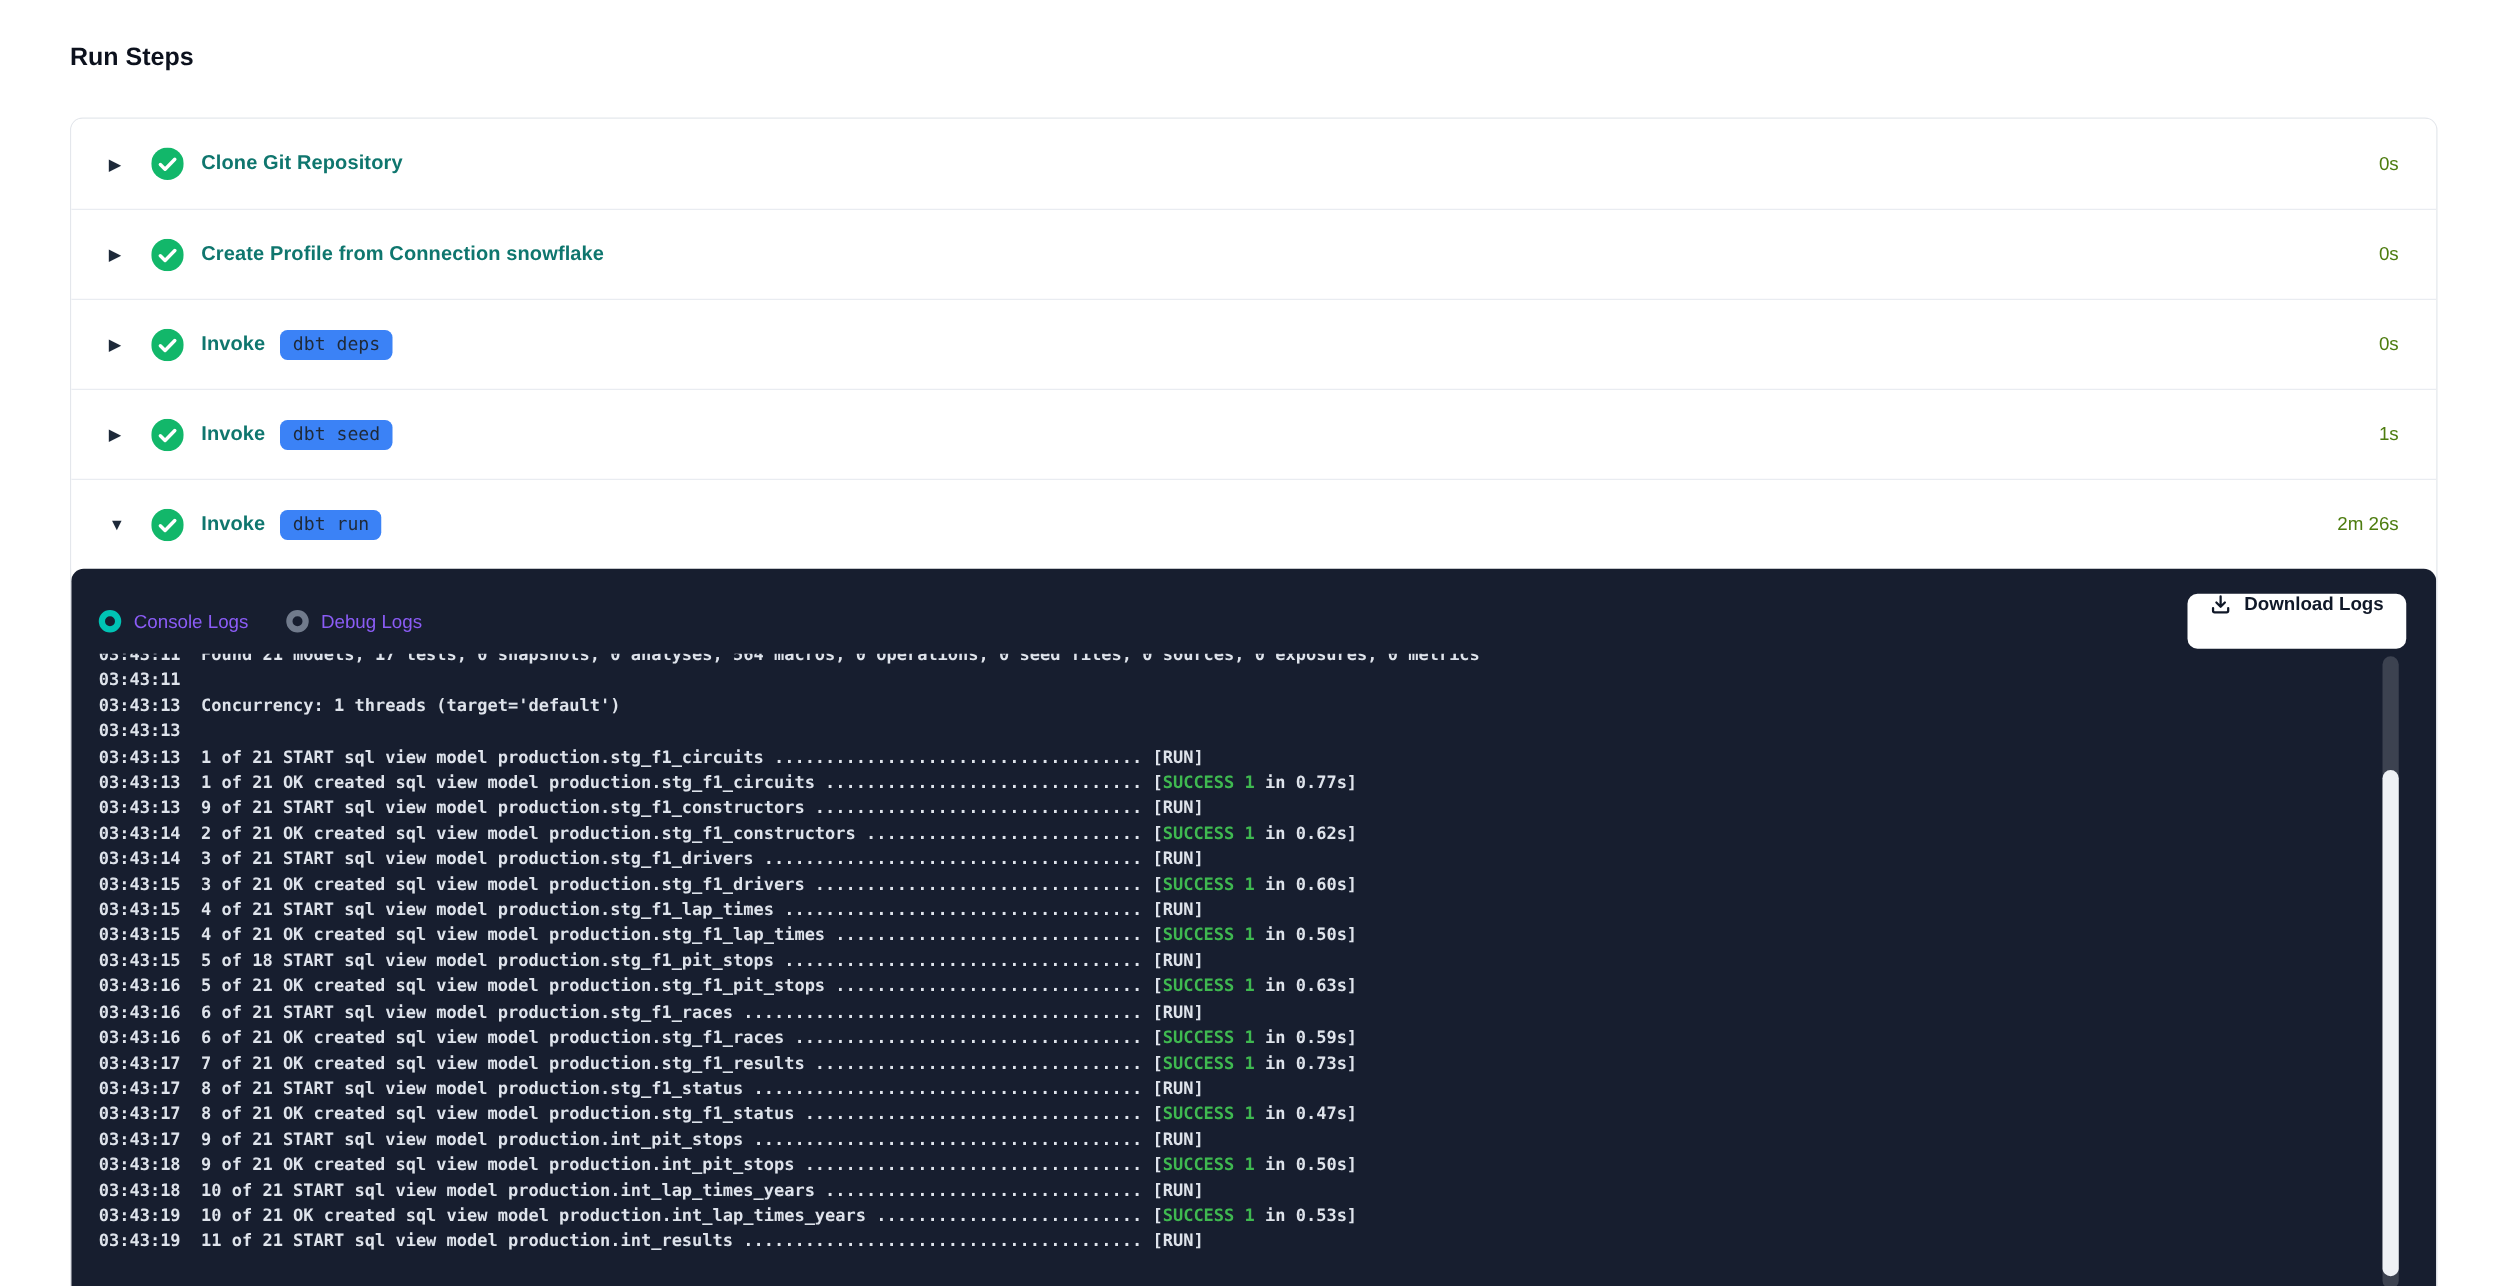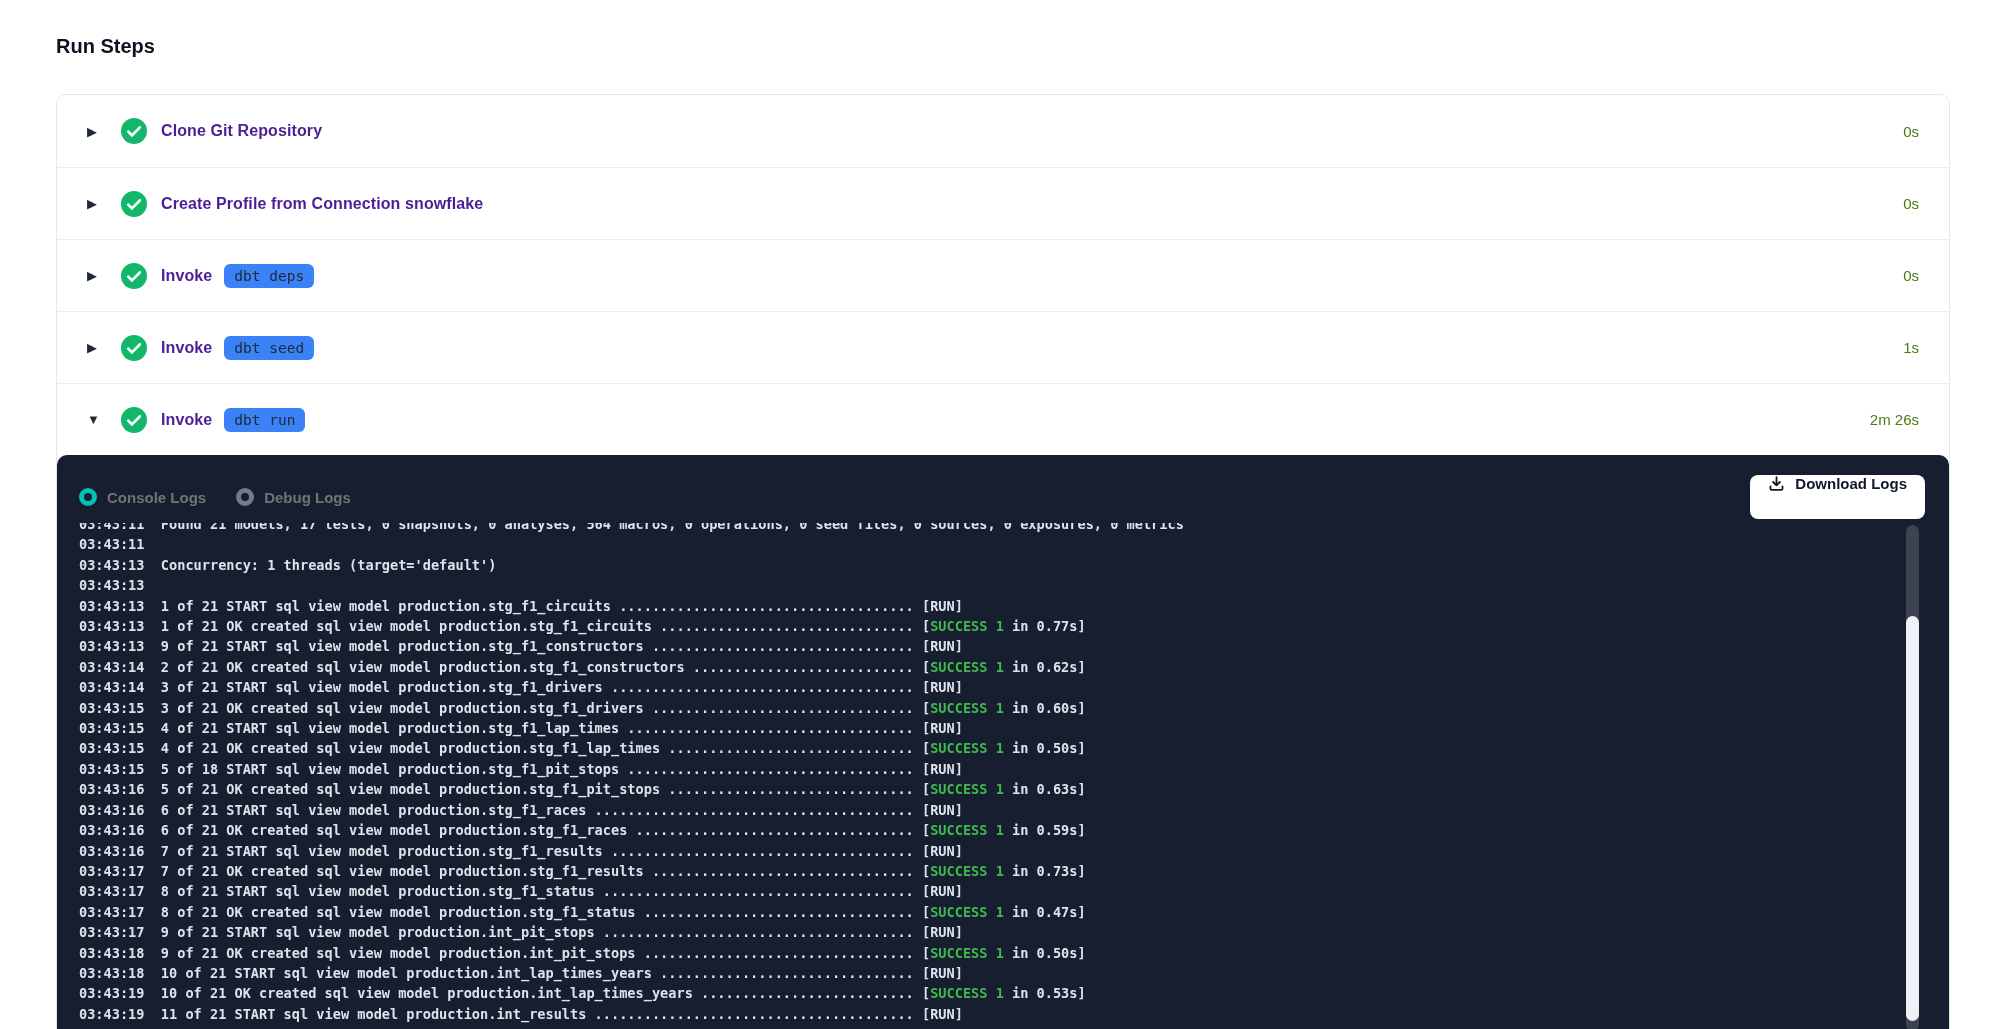--- a/index.html
+++ b/index.html
@@ -22,41 +22,41 @@
     border: 1px solid #E4E7EC;
     border-radius: 10px;
     overflow: hidden;
     background: #fff;
   }
   .step-row { display: flex; align-items: center; height: 72px; padding: 0 30px; background: #fff; }
   .step-row + .step-row { border-top: 1px solid #E9ECF1; }
   .chev { width: 18px; font-size: 13px; color: #1D2939; flex: 0 0 auto; }
   .check { width: 26px; height: 26px; margin-left: 16px; flex: 0 0 auto; }
   .check svg { width: 26px; height: 26px; display: block; }
-  .step-label { margin-left: 14px; font-size: 16px; font-weight: 700; color: #4c1d95; letter-spacing: .1px; }
+  .step-label { margin-left: 14px; font-size: 16px; font-weight: 700; color: #0f766e; letter-spacing: .1px; }
   .badge {
     margin-left: 12px;
     font-family: "DejaVu Sans Mono", monospace;
     font-size: 14.5px; font-weight: 500;
     background: #3b82f6; color: #1F2937;
     padding: 4px 10px; border-radius: 6px;
   }
   .duration { margin-left: auto; font-size: 15px; color: #4d7c0f; }
 
   .log-panel {
     background: var(--panel-bg, #171E2F);
     border-radius: 10px;
     padding: 20px 24px 8px 22px;
   }
   .log-toolbar { display: flex; align-items: center; height: 44px; margin-bottom: 4px; }
   #log-tabs { display: flex; align-items: center; gap: 30px; }
   .radio { display: flex; align-items: center; gap: 10px; cursor: pointer; }
   .rdot { width: 18px; height: 18px; border-radius: 50%; border: 5px solid #717B8C; background: transparent; flex: 0 0 auto; }
   .rdot.on { border-color: var(--accent-teal, #00C3B4); }
-  .rlabel { color: #737373; font-size: 15px; font-weight: 700; }
+  .rlabel { color: #8b5cf6; font-size: 15px; font-weight: 400; }
   .dl-btn {
     margin-left: auto;
     display: flex; align-items: flex-start; gap: 10px;
     height: 44px; padding: 0 18px;
     background: #ffffff; color: #101828;
     border: none; border-radius: 8px;
     font-family: inherit; font-size: 15px; font-weight: 700;
     cursor: pointer;
   }
   .dl-btn svg { display: block; }
@@ -186,21 +186,20 @@
             <div class="log-line">03:43:13  9 of 21 START sql view model production.stg_f1_constructors ................................ [RUN]</div>
             <div class="log-line">03:43:14  2 of 21 OK created sql view model production.stg_f1_constructors ........................... [<span class="green">SUCCESS 1</span> in 0.62s]</div>
             <div class="log-line">03:43:14  3 of 21 START sql view model production.stg_f1_drivers ..................................... [RUN]</div>
             <div class="log-line">03:43:15  3 of 21 OK created sql view model production.stg_f1_drivers ................................ [<span class="green">SUCCESS 1</span> in 0.60s]</div>
             <div class="log-line">03:43:15  4 of 21 START sql view model production.stg_f1_lap_times ................................... [RUN]</div>
             <div class="log-line">03:43:15  4 of 21 OK created sql view model production.stg_f1_lap_times .............................. [<span class="green">SUCCESS 1</span> in 0.50s]</div>
             <div class="log-line">03:43:15  5 of 18 START sql view model production.stg_f1_pit_stops ................................... [RUN]</div>
             <div class="log-line">03:43:16  5 of 21 OK created sql view model production.stg_f1_pit_stops .............................. [<span class="green">SUCCESS 1</span> in 0.63s]</div>
             <div class="log-line">03:43:16  6 of 21 START sql view model production.stg_f1_races ....................................... [RUN]</div>
             <div class="log-line">03:43:16  6 of 21 OK created sql view model production.stg_f1_races .................................. [<span class="green">SUCCESS 1</span> in 0.59s]</div>
-            <div class="log-line">03:43:16  7 of 21 START sql view model production.stg_f1_results ..................................... [RUN]</div>
             <div class="log-line">03:43:17  7 of 21 OK created sql view model production.stg_f1_results ................................ [<span class="green">SUCCESS 1</span> in 0.73s]</div>
             <div class="log-line">03:43:17  8 of 21 START sql view model production.stg_f1_status ...................................... [RUN]</div>
             <div class="log-line">03:43:17  8 of 21 OK created sql view model production.stg_f1_status ................................. [<span class="green">SUCCESS 1</span> in 0.47s]</div>
             <div class="log-line">03:43:17  9 of 21 START sql view model production.int_pit_stops ...................................... [RUN]</div>
             <div class="log-line">03:43:18  9 of 21 OK created sql view model production.int_pit_stops ................................. [<span class="green">SUCCESS 1</span> in 0.50s]</div>
             <div class="log-line">03:43:18  10 of 21 START sql view model production.int_lap_times_years ............................... [RUN]</div>
             <div class="log-line">03:43:19  10 of 21 OK created sql view model production.int_lap_times_years .......................... [<span class="green">SUCCESS 1</span> in 0.53s]</div>
             <div class="log-line">03:43:19  11 of 21 START sql view model production.int_results ....................................... [RUN]</div>
           </div>
         <div class="sb-track">

